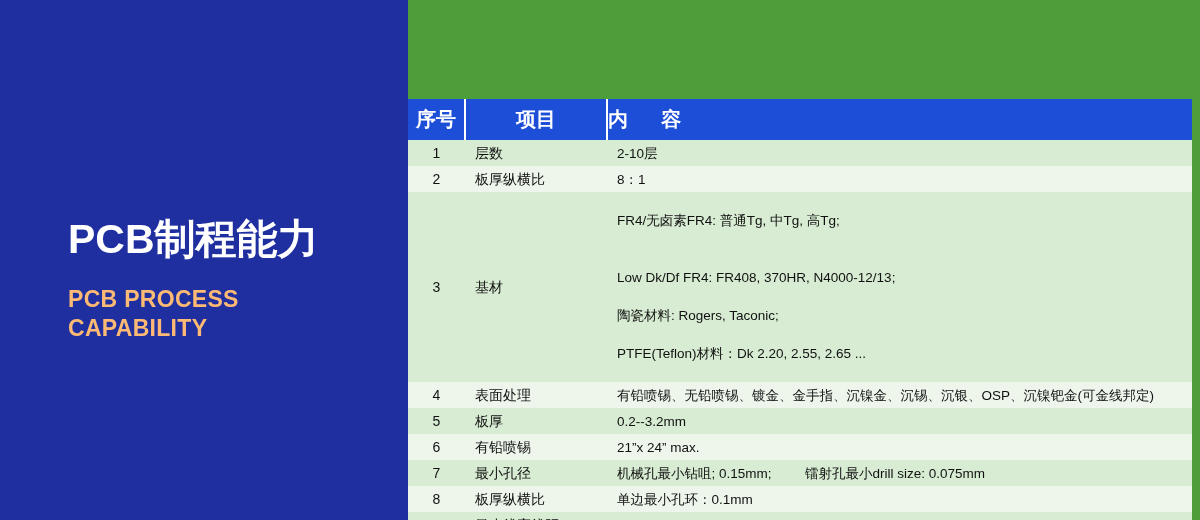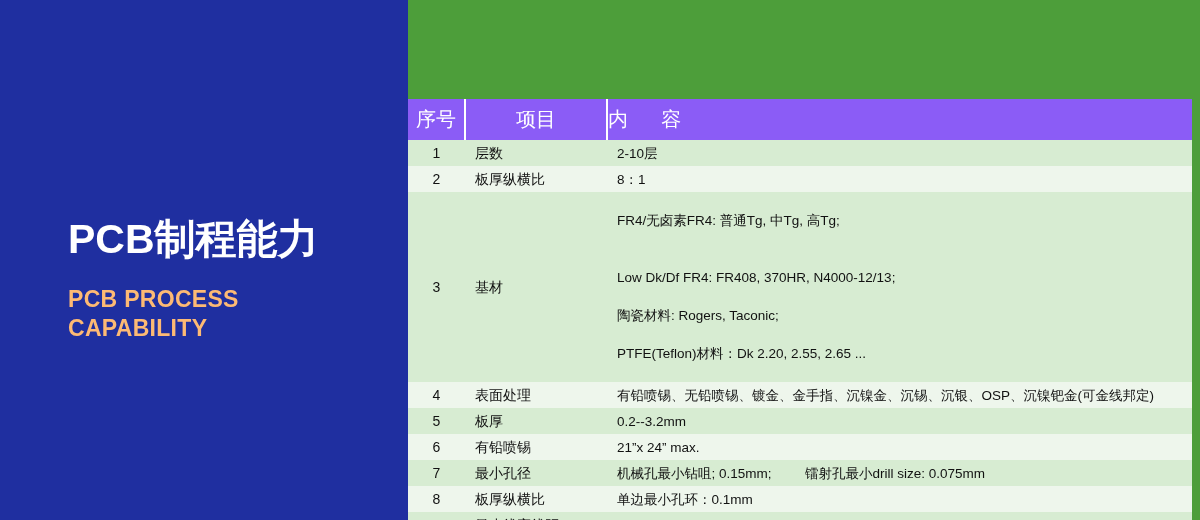--- a/index.html
+++ b/index.html
@@ -63,24 +63,24 @@
   table.spec {
     border-collapse: collapse;
     width: 784px;
     table-layout: fixed;
   }
   table.spec col.c-no    { width: 57px; }
   table.spec col.c-item  { width: 142px; }
   table.spec col.c-body  { width: 585px; }
 
   thead th {
-    background: #8b5cf6;
+    background: #1d4ed8;
     color: #ffffff;
     font-size: 20px;
-    font-weight: normal;
+    font-weight: bold;
     height: 41px;
     padding: 0;
     vertical-align: middle;
     text-align: center;
   }
   thead th.th-no   { border-right: 2px solid #ffffff; }
   thead th.th-item { border-right: 2px solid #ffffff; }
   thead th.th-body { text-align: left; letter-spacing: 0px; }
   .hdr-body-inner { display:inline-block; }
   .hdr-gap { display:inline-block; width: 22px; }

